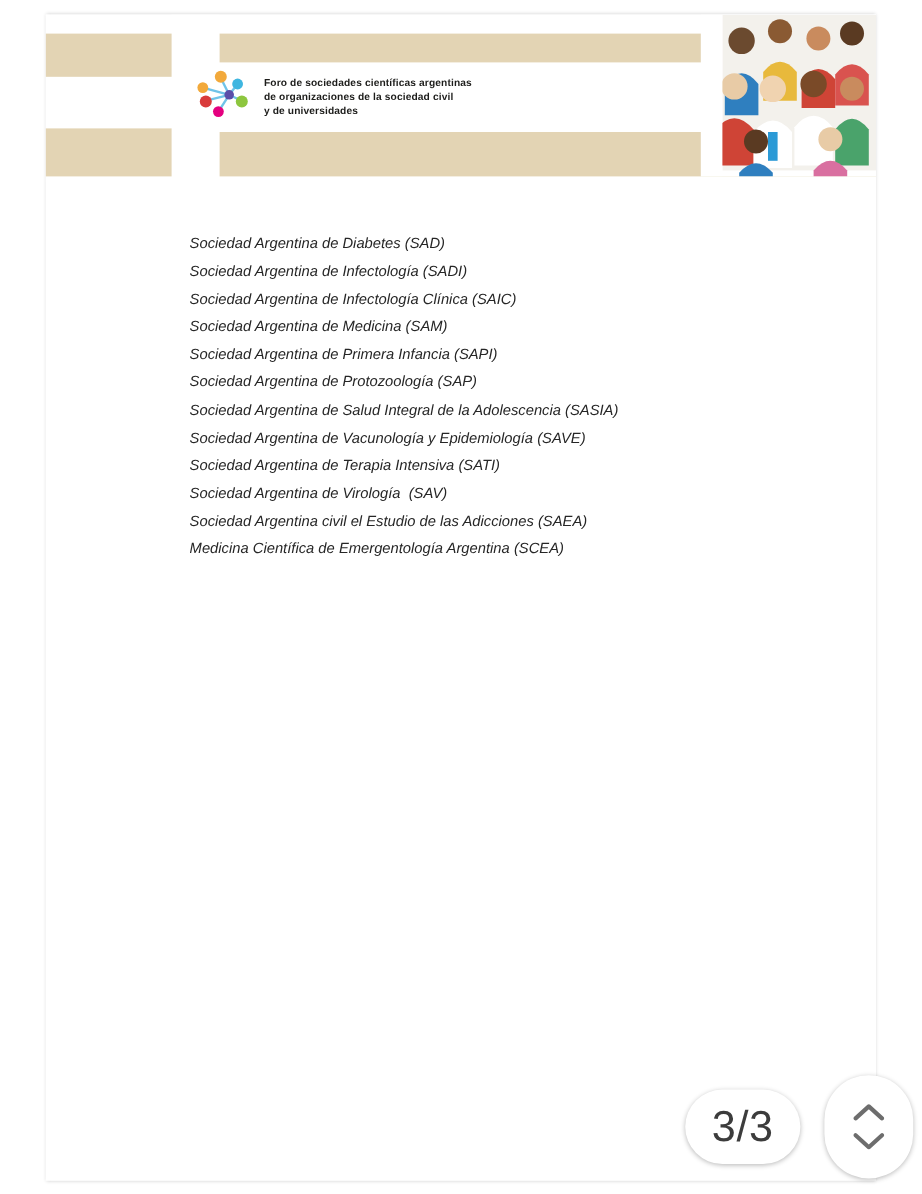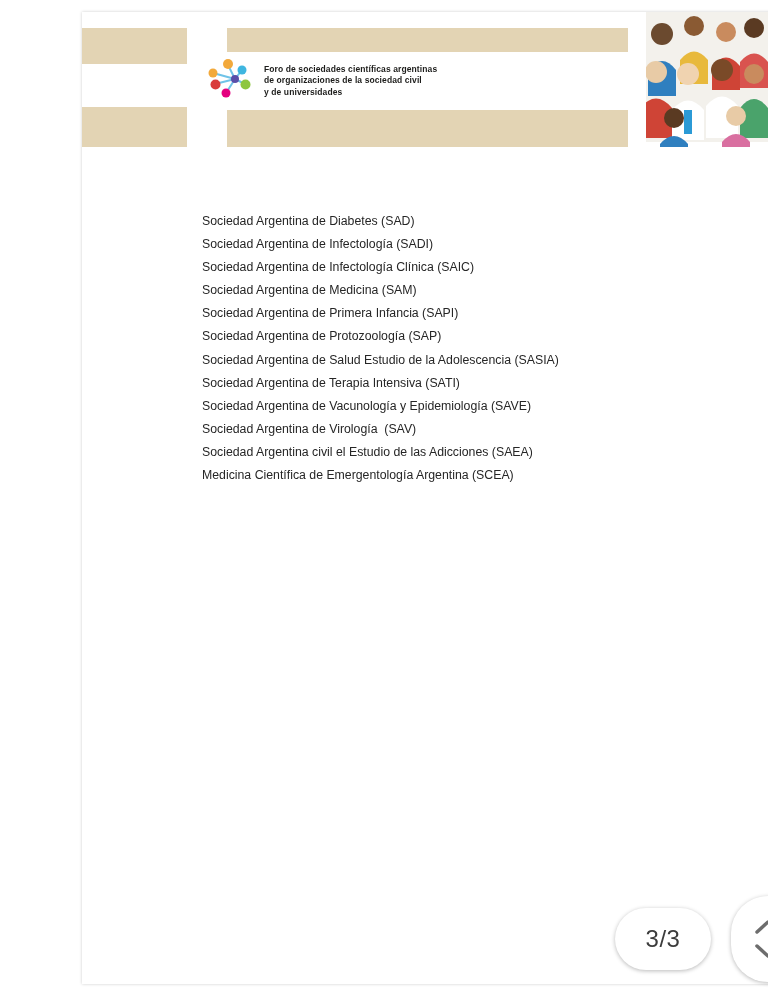--- a/index.html
+++ b/index.html
@@ -10,21 +10,20 @@
     height: 995px;
     overflow: hidden;
     font-family: "Liberation Sans", sans-serif;
   }
 
   #viewer {
     position: relative;
     width: 655px;
     height: 995px;
     background: #ffffff;
-    margin-left: 44px;
   }
 
   
   #page-sheet {
     position: absolute;
     left: 38px;
     top: 12px;
     width: 692px;
     height: 972px;
     background: #ffffff;
@@ -113,22 +112,23 @@
     height: 135px;
     overflow: hidden;
     background: #ffffff;
   }
   .photo-collage svg { display: block; }
 
   
   #doc-body {
     position: absolute;
     left: 0;
-    top: 153px;
+    top: 135px;
     width: 692px;
+    font-style: italic;
   }
   #society-list {
     margin: 0;
     padding: 45px 0 0 120px;
     list-style: none;
   }
   #society-list li {
     font-family: "Liberation Sans", sans-serif;
     font-size: 12.3px;
     line-height: 23.1px;
@@ -142,21 +142,21 @@
     left: 571px;
     top: 908px;
     width: 96px;
     height: 62px;
     background: #ffffff;
     border-radius: 31px;
     box-shadow: 0 1px 4px rgba(0,0,0,0.28);
     display: flex;
     align-items: center;
     justify-content: center;
-    font-size: 24px;
+    font-size: 36px;
     color: #3c3c3c;
     letter-spacing: 0.5px;
   }
 
   
   #page-nav {
     position: absolute;
     left: 687px;
     top: 896px;
     width: 74px;
@@ -253,23 +253,23 @@
     </div>
 
     <div id="doc-body">
       <ul id="society-list">
           <li>Sociedad Argentina de Diabetes (SAD)</li>
           <li>Sociedad Argentina de Infectología (SADI)</li>
           <li>Sociedad Argentina de Infectología Clínica (SAIC)</li>
           <li>Sociedad Argentina de Medicina (SAM)</li>
           <li>Sociedad Argentina de Primera Infancia (SAPI)</li>
           <li>Sociedad Argentina de Protozoología (SAP)</li>
-          <li>Sociedad Argentina de Salud Estudio de la Adolescencia (SASIA)</li>
+          <li>Sociedad Argentina de Salud Integral de la Adolescencia (SASIA)</li>
+          <li>Sociedad Argentina de Vacunología y Epidemiología (SAVE)</li>
           <li>Sociedad Argentina de Terapia Intensiva (SATI)</li>
-          <li>Sociedad Argentina de Vacunología y Epidemiología (SAVE)</li>
           <li>Sociedad Argentina de Virología  (SAV)</li>
           <li>Sociedad Argentina civil el Estudio de las Adicciones (SAEA)</li>
           <li>Medicina Científica de Emergentología Argentina (SCEA)</li>
         </ul>
     </div>
 
   </div>
 
   <div id="page-indicator">3/3</div>
 

